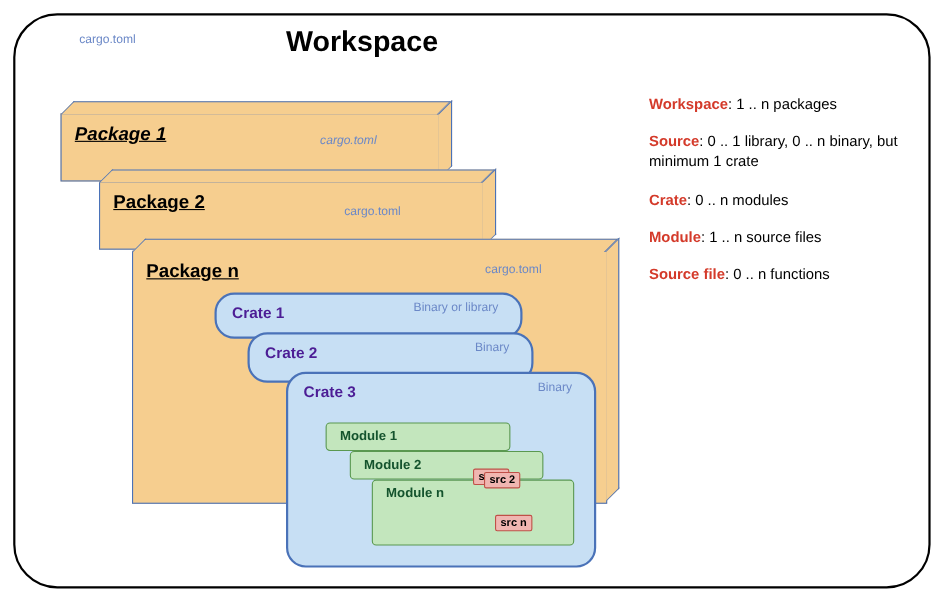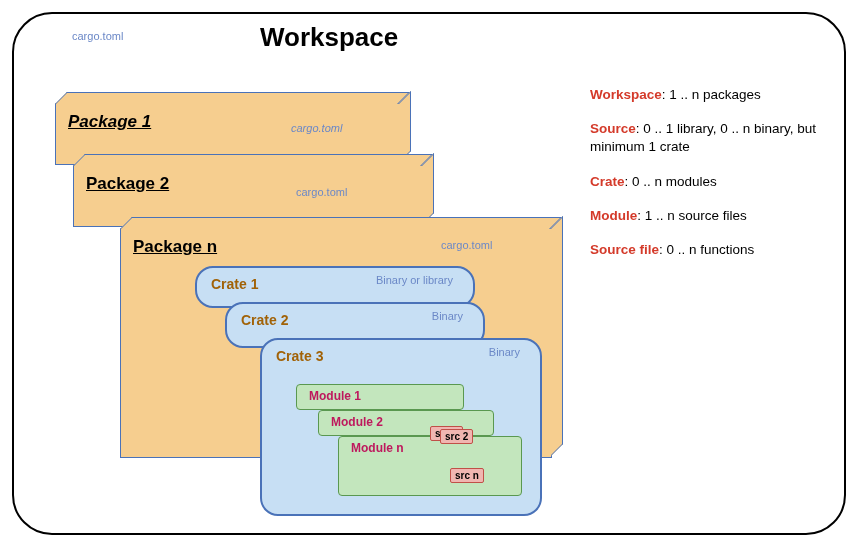--- a/index.html
+++ b/index.html
@@ -75,36 +75,36 @@
   }
   
   .crate {
     position: absolute;
     background: #c7dff4;
     border: 2px solid #4a72b8;
     border-radius: 18px;
   }
   .crate-title {
     position: absolute; left: 14px; top: 8px;
-    font-size: 14px; font-weight: bold; color: #a16207;
+    font-size: 14px; font-weight: bold; color: #4c1d95;
   }
   .crate-type {
     position: absolute; right: 20px; top: 6px;
     font-size: 11px; color: #6b88c7;
   }
   
   .module {
     position: absolute;
     background: #c3e6bd;
     border: 1.5px solid #5a9850;
     border-radius: 4px;
   }
   .module-title {
     position: absolute; left: 12px; top: 4px;
-    font-size: 12px; font-weight: bold; color: #be185d;
+    font-size: 12px; font-weight: bold; color: #14532d;
   }
   
   .src {
     position: absolute;
     background: #f0b6b1;
     border: 1.5px solid #c05048;
     border-radius: 2px;
     font-size: 10px; font-weight: bold;
     padding: 1px 4px;
   }
@@ -134,21 +134,21 @@
       <span class="term">Source file</span><span>: 0 .. n functions</span>
     </div>
   </div>
 
   <div class="pkg" style="left:55px; top:103px; width:345px; height:62px;font-style:italic;">
     <div class="top3d"></div>
     <div class="side3d"></div>
     <div class="pkg-title">Package 1</div>
     <div class="pkg-cargo" style="left:235px; top:18px;">cargo.toml</div>
   </div>
-  <div class="pkg" style="left:73px; top:165px; width:350px; height:62px;padding-left:39px;">
+  <div class="pkg" style="left:90px; top:165px; width:350px; height:62px;padding-left:39px;">
     <div class="top3d"></div>
     <div class="side3d"></div>
     <div class="pkg-title">Package 2</div>
     <div class="pkg-cargo" style="left:222px; top:20px;">cargo.toml</div>
   </div>
   <div class="pkg" style="left:120px; top:228px; width:432px; height:230px;">
     <div class="top3d"></div>
     <div class="side3d"></div>
     <div class="pkg-title">Package n</div>
     <div class="pkg-cargo" style="left:320px; top:10px;">cargo.toml</div>

